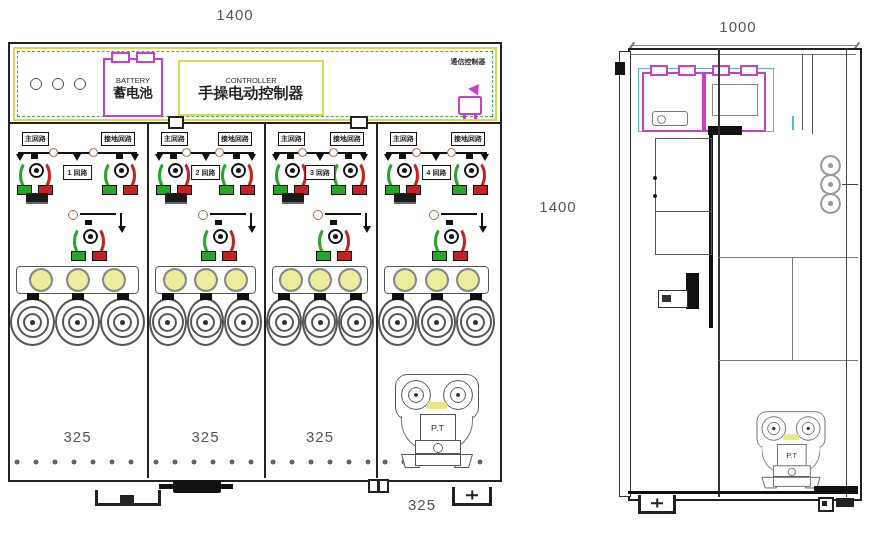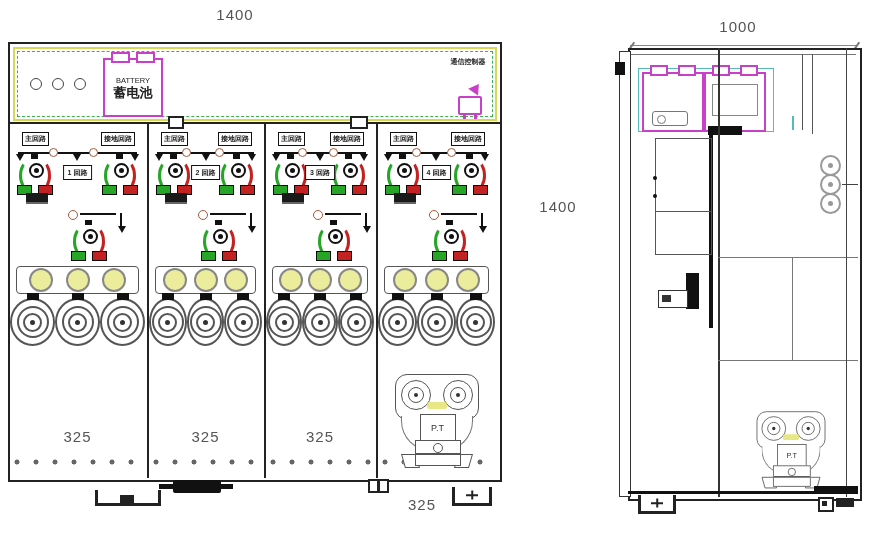--- a/index.html
+++ b/index.html
@@ -149,20 +149,24 @@
   </div>
   <div class="circ" style="left:30px;top:78px"></div>
   <div class="circ" style="left:52px;top:78px"></div>
   <div class="circ" style="left:74px;top:78px"></div>
 
   <div class="batbox">
     <div class="t-en">BATTERY</div>
     <div class="t-zh">蓄电池</div>
   </div>
 
+  <div class="ybox" style="left:178px;top:60px;width:142px;height:52px">
+    <div class="t-en">CONTROLLER</div>
+    <div class="t-zh" style="font-size:15px">手操电动控制器</div>
+  </div>
 
 
   <div class="commtxt">通信控制器</div>
   <div class="commarr"></div>
   <div class="commdev"></div>
 
   <div class="tab" style="left:168px;top:116px;width:12px;height:9px"></div>
   <div class="tab" style="left:350px;top:116px;width:14px;height:9px"></div>
 
   <div class="mainbox"></div>

